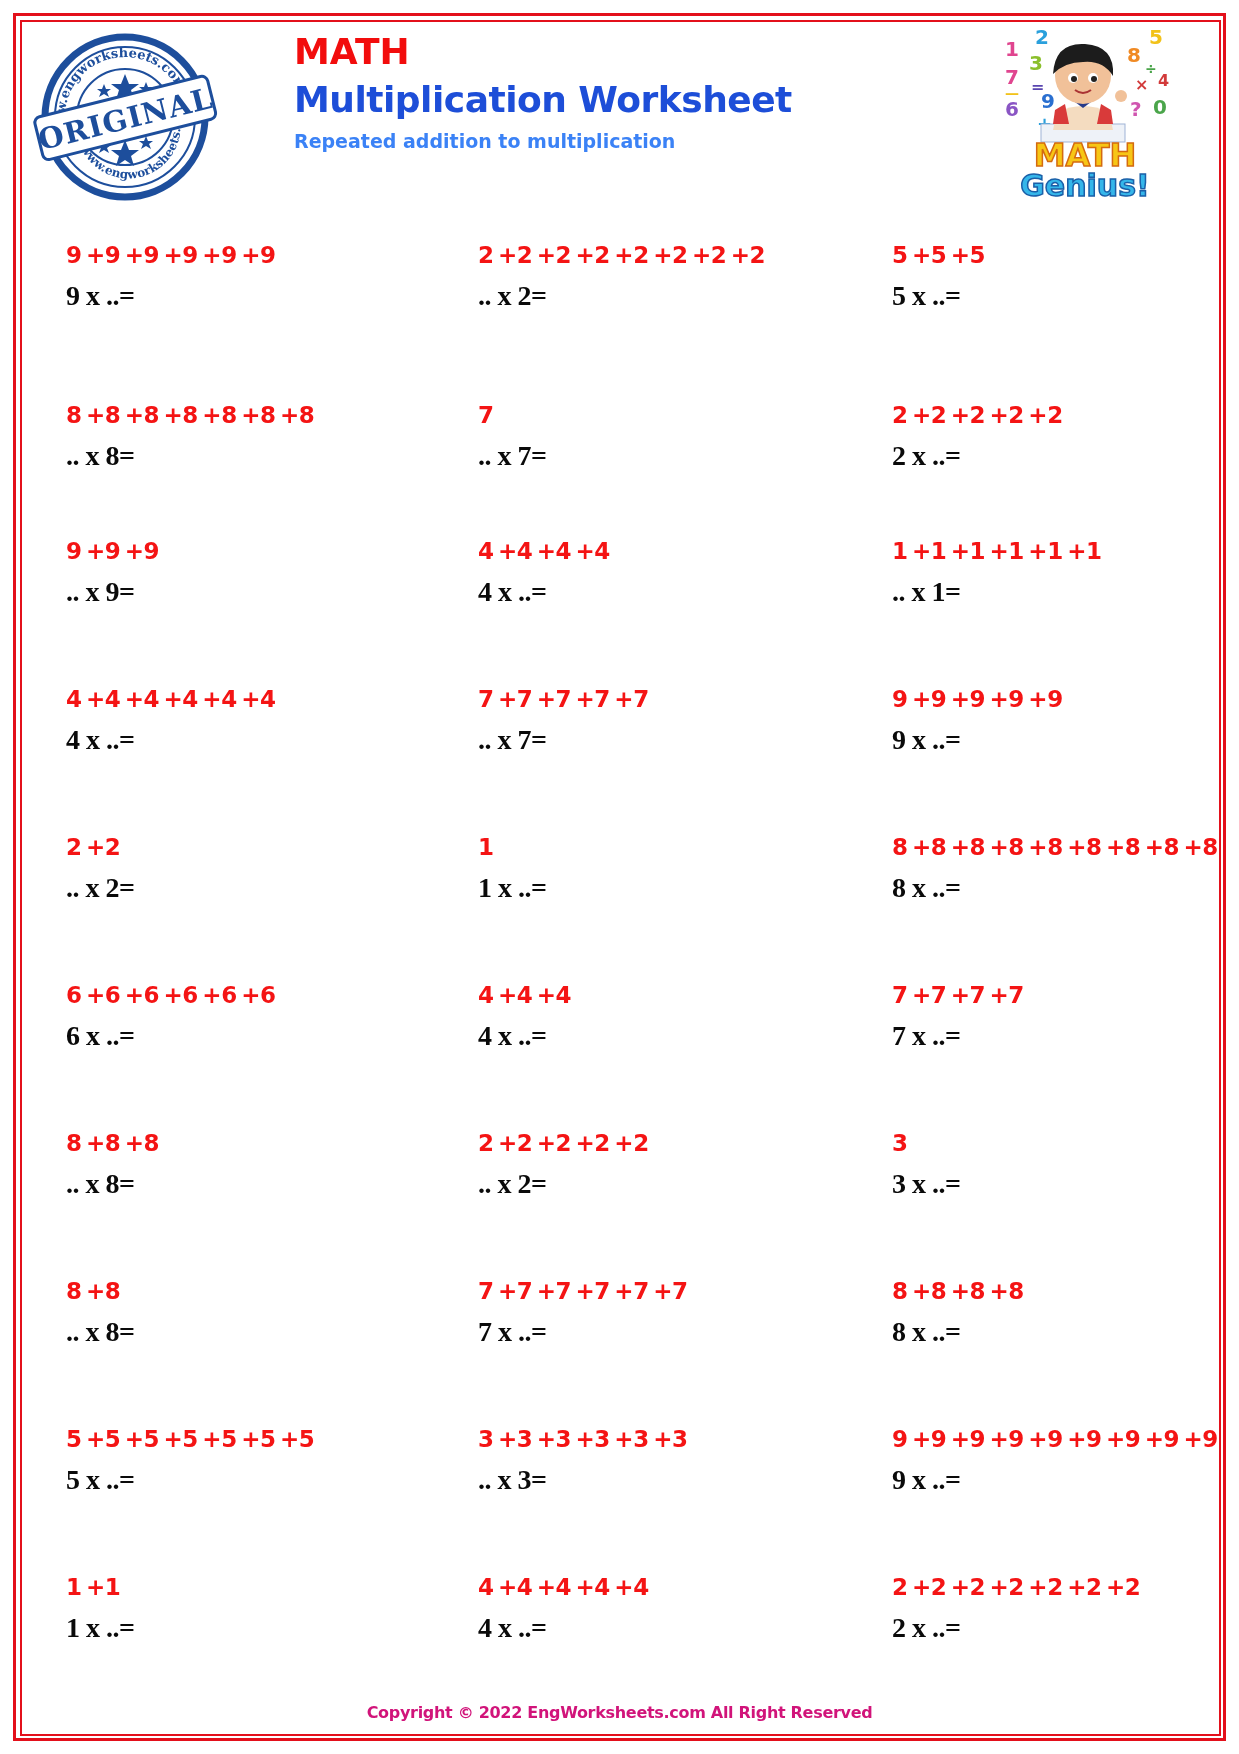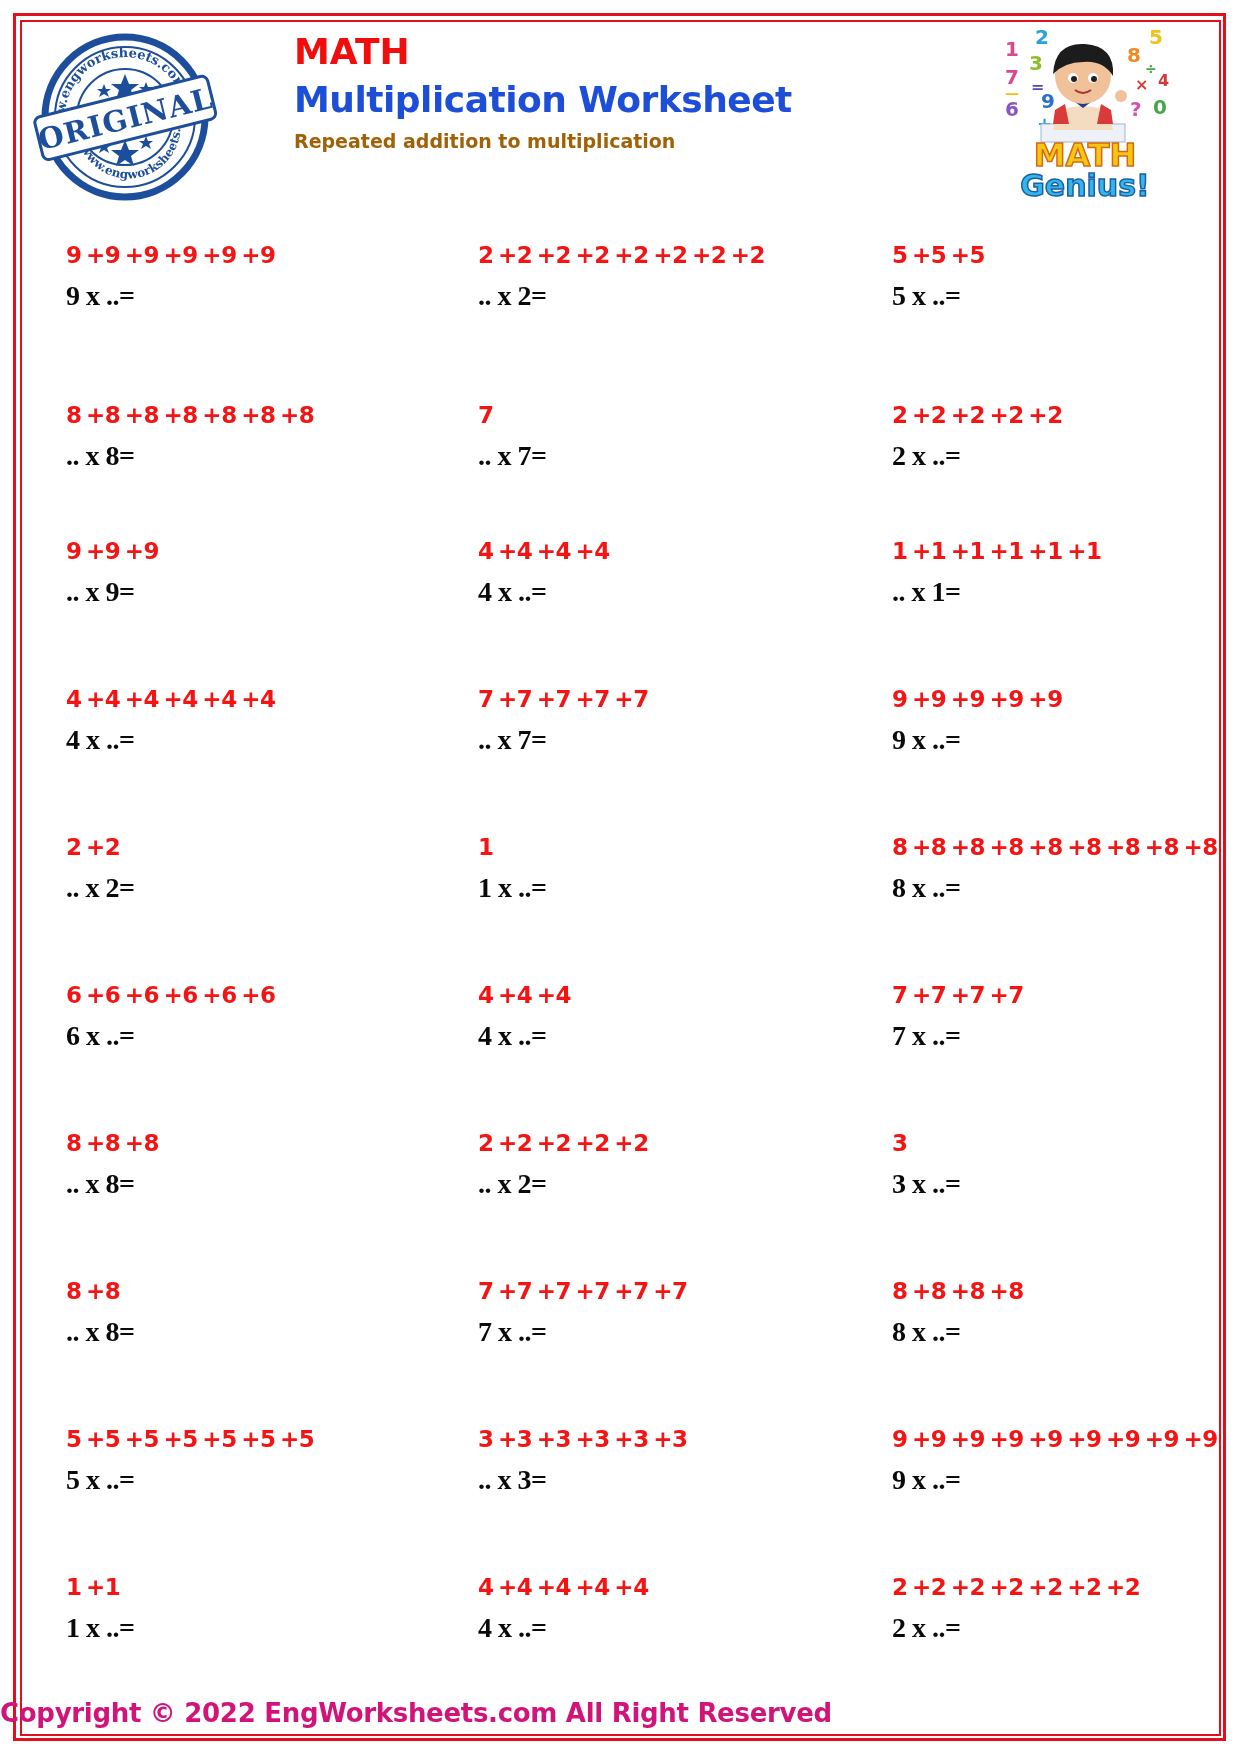--- a/index.html
+++ b/index.html
@@ -3,31 +3,31 @@
 <meta charset="utf-8">
 <style>
   html, body { margin: 0; padding: 0; background: #ffffff; }
   body { width: 1239px; height: 1754px; position: relative; overflow: hidden; font-family: "DejaVu Sans", sans-serif; }
   .border-outer { position: absolute; left: 13px; top: 13px; width: 1207px; height: 1722px; border: 3px solid #e3101b; box-sizing: content-box; }
   .border-inner { position: absolute; left: 20px; top: 20px; width: 1197px; height: 1712px; border: 2px solid #e3101b; }
   .stamp { position: absolute; left: 30px; top: 22px; width: 210px; height: 190px; }
   .title-block { position: absolute; left: 294px; top: 30px; }
   .title-math { color: #f20d0d; font-family: "DejaVu Sans", sans-serif; font-weight: bold; font-size: 36px; line-height: 44px; letter-spacing: 0px; }
   .title-main { color: #1d4ed8; font-family: "DejaVu Sans", sans-serif; font-weight: bold; font-size: 36px; line-height: 52px; letter-spacing: -0.5px; }
-  .subtitle { color: #a16207; font-family: "DejaVu Sans", sans-serif; font-weight: bold; font-size: 19px; line-height: 26px; margin-top: 2px; }
+  .subtitle { color: #3b82f6; font-family: "DejaVu Sans", sans-serif; font-weight: bold; font-size: 19px; line-height: 26px; margin-top: 2px; }
   .mascot { position: absolute; left: 995px; top: 24px; width: 180px; height: 182px; }
   .grid { position: absolute; left: 66px; top: 240px; width: 1150px; }
   .row { position: absolute; left: 0; height: 148px; width: 1150px; }
   .cell { position: absolute; top: 0; width: 400px; }
   .cell.c0 { left: 0; }
   .cell.c1 { left: 412px; }
   .cell.c2 { left: 826px; }
   .addition { color: #f41414; font-family: "DejaVu Sans", sans-serif; font-weight: bold; font-size: 23px; line-height: 30px; word-spacing: -3px; letter-spacing: -0.5px; white-space: nowrap; }
   .product { color: #0a0a0a; font-family: Liberation Serif, serif; font-weight: bold; font-size: 28px; line-height: 36px; margin-top: 8px; white-space: nowrap; letter-spacing: -0.5px; }
-  .copyright { position: absolute; left: 0; width: 1239px; top: 1698px; text-align: left; color: #d1147a; font-family: "DejaVu Sans", sans-serif; font-weight: bold; font-size: 26px; line-height: 30px; letter-spacing: -0.3px; }
+  .copyright { position: absolute; left: 0; width: 1239px; top: 1698px; text-align: center; color: #d1147a; font-family: "DejaVu Sans", sans-serif; font-weight: bold; font-size: 16px; line-height: 30px; letter-spacing: -0.3px; }
 </style>
 </head>
 <body>
 
 <div class="border-outer"></div>
 <div class="border-inner"></div>
 
 <div class="stamp">
   <svg width="210" height="190" viewBox="0 0 210 190">
     <defs>

